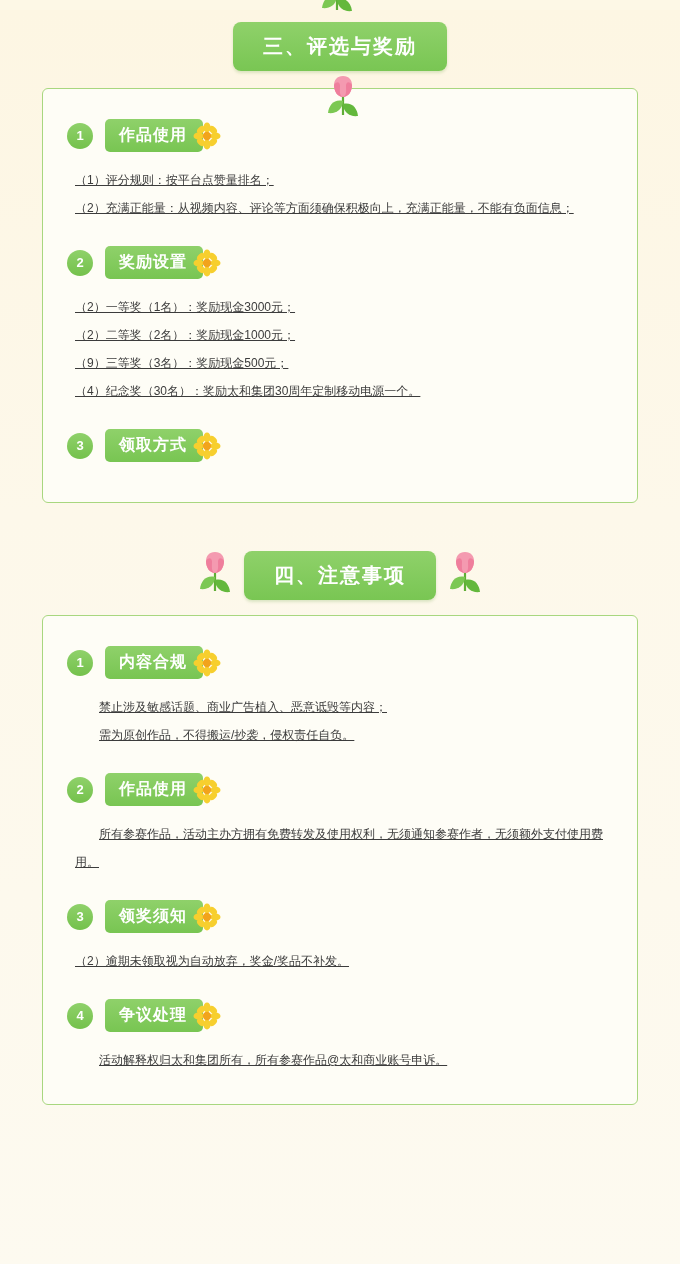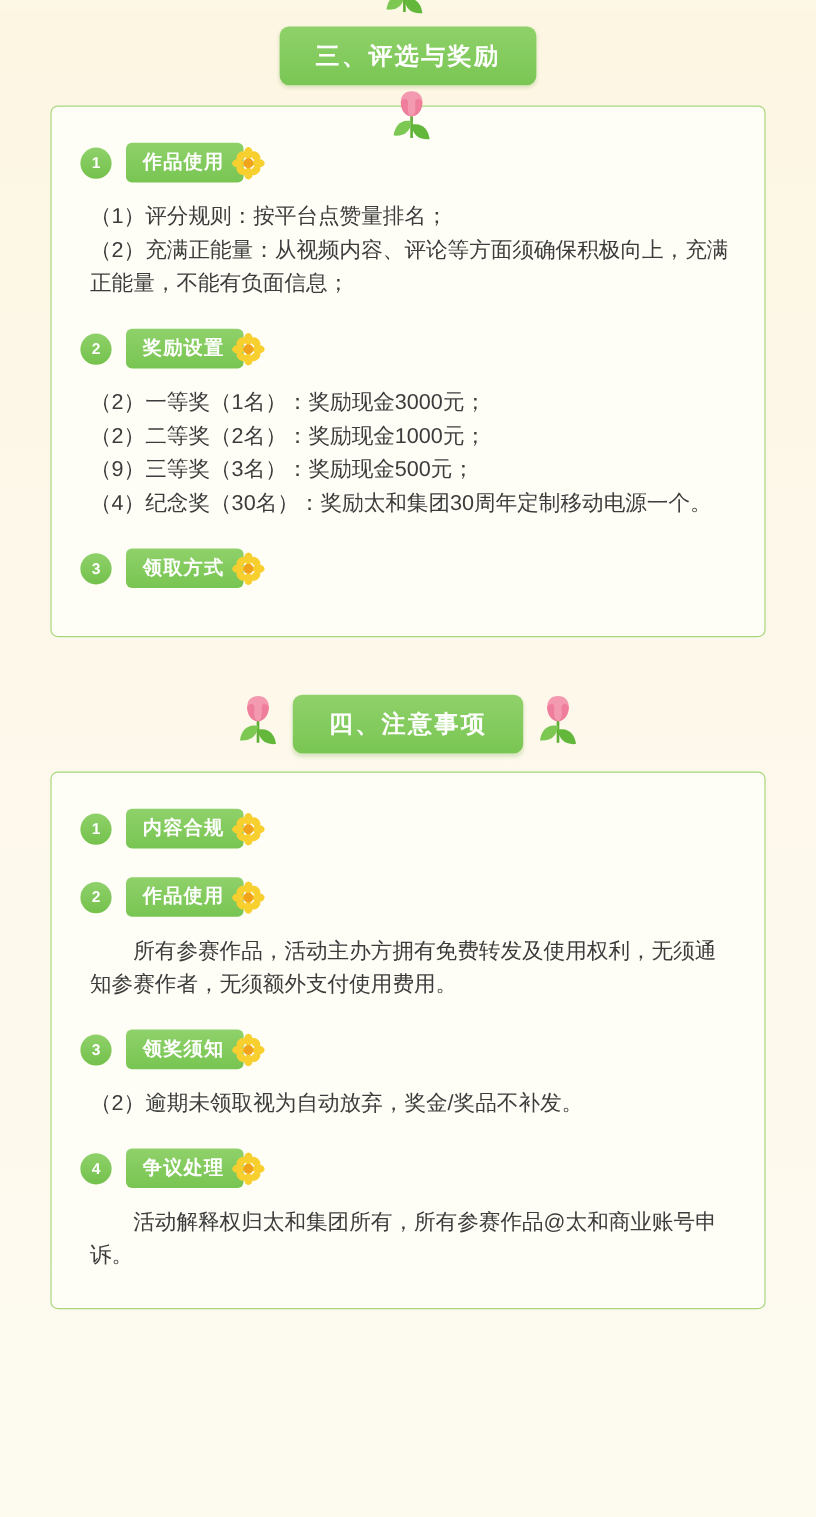--- a/index.html
+++ b/index.html
@@ -101,25 +101,26 @@
     height: 28px;
     margin-left: -10px;
     z-index: 2;
     position: relative;
     flex: 0 0 auto;
   }
   .flower svg { display: block; }
 
   
   .body-text {
-    font-size: 18px;
+    font-size: 12px;
     line-height: 28px;
     color: #3c3c3c;
     margin: 0 0 4px 0;
     padding: 0 6px 0 8px;
+    text-decoration: underline;
   }
   .body-text p { margin: 0; }
   .indent { text-indent: 2em; }
   .block { margin-bottom: 24px; }
   .block:last-child { margin-bottom: 0; }
 </style>
 </head>
 <body>
 
 <div class="page">
@@ -267,20 +268,24 @@
               <ellipse cx="22.5" cy="14" rx="5" ry="3.6"></ellipse>
               <ellipse cx="8" cy="8" rx="4.6" ry="3.2" transform="rotate(-45 8 8)"></ellipse>
               <ellipse cx="20" cy="20" rx="4.6" ry="3.2" transform="rotate(-45 20 20)"></ellipse>
               <ellipse cx="20" cy="8" rx="4.6" ry="3.2" transform="rotate(45 20 8)"></ellipse>
               <ellipse cx="8" cy="20" rx="4.6" ry="3.2" transform="rotate(45 8 20)"></ellipse>
             </g>
             <circle cx="14" cy="14" r="4.2" fill="#f2a31c"></circle>
           </svg>
         </span>
       </div>
+      <div class="body-text indent">
+        <p>禁止涉及敏感话题、商业广告植入、恶意诋毁等内容；</p>
+        <p>需为原创作品，不得搬运/抄袭，侵权责任自负。</p>
+      </div>
     </div>
 
     <div class="block">
       <div class="sub">
         <span class="num">2</span>
         <span class="pill">作品使用</span>
         <span class="flower">
           <svg viewBox="0 0 28 28" width="28" height="28" aria-hidden="true">
             <g fill="#f7cf2e">
               <ellipse cx="14" cy="5.5" rx="3.6" ry="5"></ellipse>

